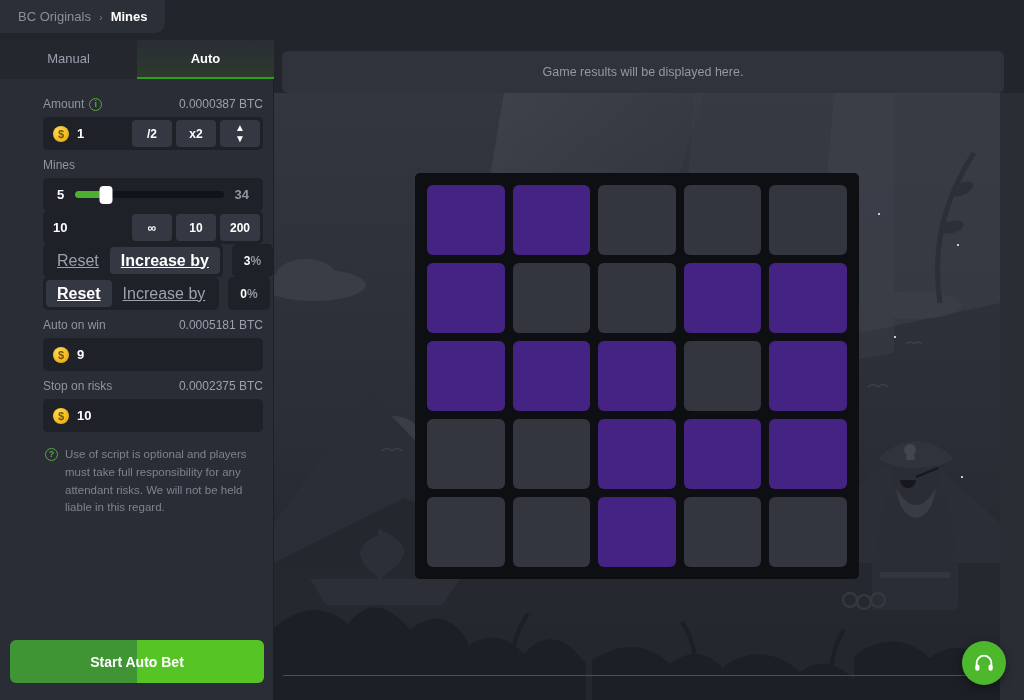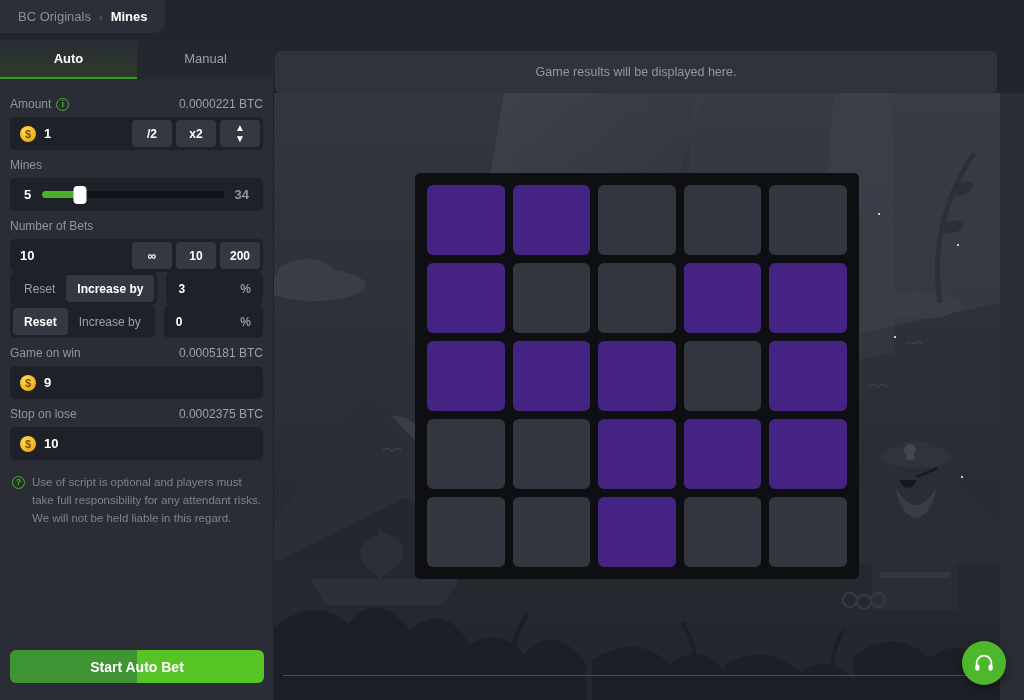--- a/index.html
+++ b/index.html
@@ -43,21 +43,21 @@
     flex: 1; display: flex; align-items: center; justify-content: center;
     font-size: 13px; color: #9aa0ad; cursor: pointer;
     border-bottom: 2px solid transparent;
   }
   .tab.active {
     color: #ffffff; font-weight: bold;
     border-bottom: 2px solid #2fa01e;
     background: linear-gradient(180deg, #2a2d36 0%, #2d3a2c 100%);
   }
 
-  .panel-body { padding: 10px 10px 0 10px; }
+  .panel-body { padding: 10px 10px 0 10px; margin-left: 33px; }
 
   .field-head {
     display: flex; justify-content: space-between; align-items: center;
     font-size: 12px; color: #8f95a2; margin: 8px 0 6px 0;
   }
   .field-head .lbl { display: flex; align-items: center; gap: 5px; }
   .field-head .val { color: #9aa0ad; font-size: 12px; }
 
   .info-ring {
     width: 13px; height: 13px; border-radius: 50%;
@@ -111,53 +111,53 @@
   }
 
   
   .seg-row { display: flex; gap: 9px; }
   .seg-group {
     display: flex; background: #1e2127; border-radius: 5px; padding: 3px; height: 33px;
     flex: 0 0 auto;
   }
   .seg {
     display: flex; align-items: center; justify-content: center;
-    padding: 0 11px; border-radius: 4px; font-size: 12px;
-    color: #9aa0ad; cursor: pointer;
+    padding: 0 11px; border-radius: 4px; font-size: 16px;
+    color: #9aa0ad; cursor: pointer; text-decoration: underline;
   }
   .seg.active { background: #343843; color: #ffffff; font-weight: bold; }
   .pct-box {
     flex: 1; display: flex; align-items: center; justify-content: space-between;
     height: 33px; background: #1e2127; border-radius: 5px; padding: 0 12px;
   }
   .pct-box .v { font-size: 12px; color: #ffffff; font-weight: bold; }
   .pct-box .u { font-size: 12px; color: #8f95a2; font-weight: bold; }
 
   
   .notice {
     display: flex; gap: 7px; margin: 14px 2px 0 2px;
     font-size: 11.5px; color: #7d8390; line-height: 1.55;
   }
   .notice .info-ring { flex: 0 0 13px; margin-top: 2px; }
 
   .start-btn {
-    position: absolute; left: 10px; bottom: 17px; width: 254px; height: 33px;
+    position: absolute; left: 10px; bottom: 17px; width: 254px; height: 43px;
     border-radius: 6px; border: 0; cursor: pointer;
     background: linear-gradient(90deg, #3f9434 0%, #3f9434 50%, #56c425 50%, #56c425 100%);
     color: #ffffff; font-size: 14px; font-weight: bold;
     font-family: "Liberation Sans", sans-serif;
   }
 
   
   .game-wrap {
     position: absolute; left: 274px; top: 40px; width: 750px; height: 660px;
     background: #22252c; overflow: hidden;
   }
   .result-bar {
-    position: absolute; left: 1px; top: 11px; width: 722px; height: 42px;
+    position: absolute; left: 8px; top: 11px; width: 722px; height: 42px;
     background: #30333c; border-radius: 6px;
     display: flex; align-items: center; justify-content: center;
     font-size: 12.5px; color: #9298a5; z-index: 6;
   }
   .scene {
     position: absolute; left: 0; top: 53px; width: 726px; height: 607px;
     overflow: hidden; background: #2c2f37;
   }
   .right-strip {
     position: absolute; left: 726px; top: 53px; width: 24px; height: 607px;
@@ -201,32 +201,32 @@
       <span class="bc-sep">›</span>
       <span class="bc-cur">Mines</span>
     </div>
   </div>
 
   <div class="left-edge"></div>
 
   <div class="left-panel">
 
     <div class="tabs">
+      <div class="tab">Manual</div>
       <div class="tab active">Auto</div>
-      <div class="tab">Manual</div>
     </div>
 
     <div class="panel-body">
 
       <div class="field-head">
         <span class="lbl">
           <span>Amount</span>
           <span class="info-ring">i</span>
         </span>
-        <span class="val">0.0000221 BTC</span>
+        <span class="val">0.0000387 BTC</span>
       </div>
       <div class="input-row">
         <div class="input-main">
           <span class="coin">$</span>
           <span>1</span>
         </div>
         <div class="mini-btn">/2</div>
         <div class="mini-btn">x2</div>
         <div class="mini-btn">
           <span class="stepper">▲<br>▼</span>
@@ -238,23 +238,20 @@
       </div>
       <div class="slider-box">
         <span class="slider-min">5</span>
         <div class="track">
           <div class="track-fill" id="track-fill" style="width: 21%;"></div>
           <div class="thumb" id="track-thumb" style="left: 21%;"></div>
         </div>
         <span class="slider-max">34</span>
       </div>
 
-      <div class="field-head">
-        <span class="lbl">Number of Bets</span>
-      </div>
       <div class="input-row">
         <div class="input-main">
           <span>10</span>
         </div>
         <div class="mini-btn">∞</div>
         <div class="mini-btn">10</div>
         <div class="mini-btn">200</div>
       </div>
 
       <div class="seg-row">
@@ -273,32 +270,32 @@
           <div class="seg active">Reset</div>
           <div class="seg">Increase by</div>
         </div>
         <div class="pct-box">
           <span class="v">0</span>
           <span class="u">%</span>
         </div>
       </div>
 
       <div class="field-head">
-        <span class="lbl">Game on win</span>
+        <span class="lbl">Auto on win</span>
         <span class="val">0.0005181 BTC</span>
       </div>
       <div class="input-row">
         <div class="input-main">
           <span class="coin">$</span>
           <span>9</span>
         </div>
       </div>
 
       <div class="field-head">
-        <span class="lbl">Stop on lose</span>
+        <span class="lbl">Stop on risks</span>
         <span class="val">0.0002375 BTC</span>
       </div>
       <div class="input-row">
         <div class="input-main">
           <span class="coin">$</span>
           <span>10</span>
         </div>
       </div>
 
       <div class="notice">

